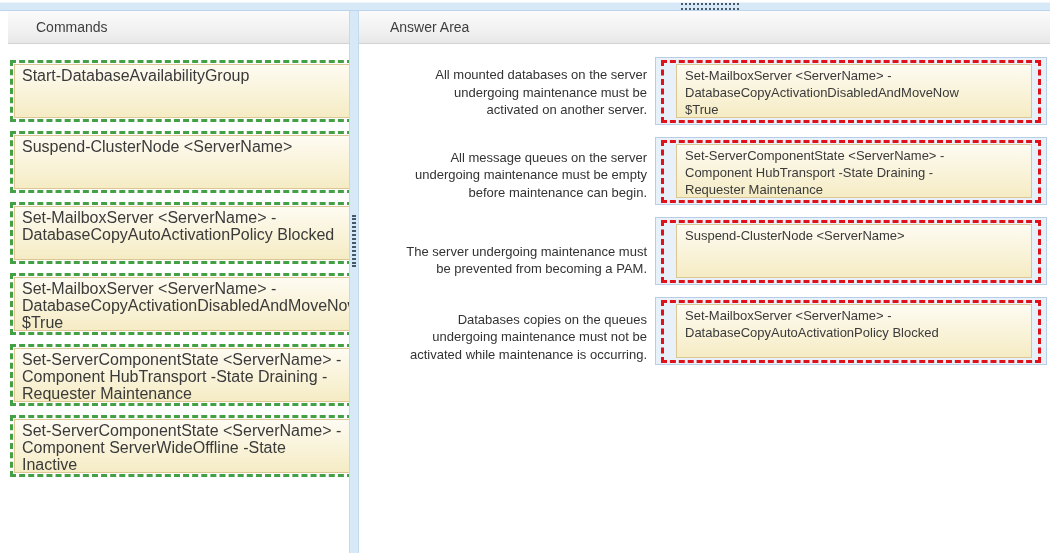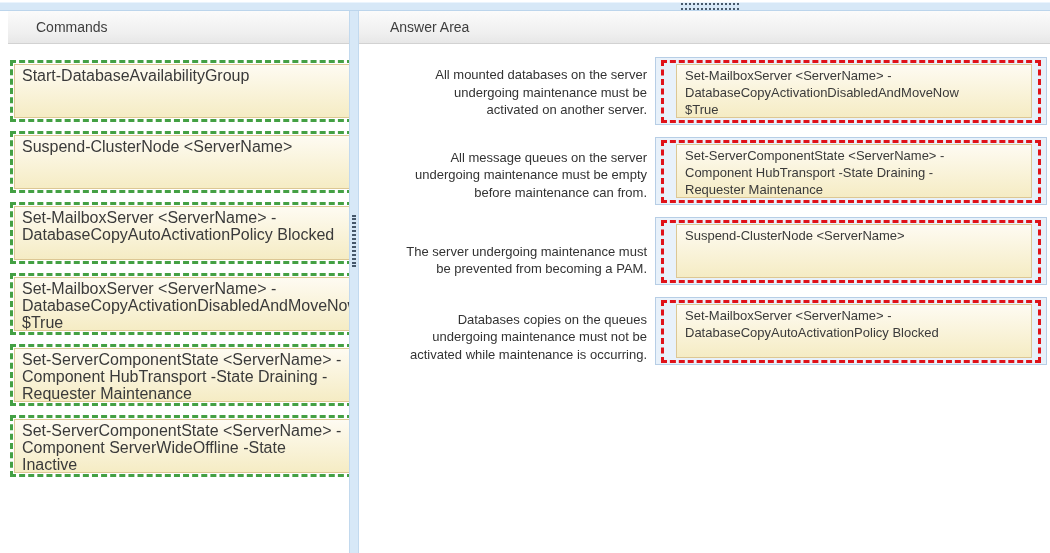--- a/index.html
+++ b/index.html
@@ -144,21 +144,21 @@
           <div class="drop-box">Set-MailboxServer &lt;ServerName&gt; -
 DatabaseCopyActivationDisabledAndMoveNow
 $True</div>
           <div class="red-dash"></div>
         </div>
       </div>
 
       <div class="ans-row">
         <div class="q-label">All message queues on the server
 undergoing maintenance must be empty
-before maintenance can from.</div>
+before maintenance can begin.</div>
         <div class="drop-outer">
           <div class="drop-box">Set-ServerComponentState &lt;ServerName&gt; -
 Component HubTransport -State Draining -
 Requester Maintenance</div>
           <div class="red-dash"></div>
         </div>
       </div>
 
       <div class="ans-row">
         <div class="q-label">The server undergoing maintenance must

